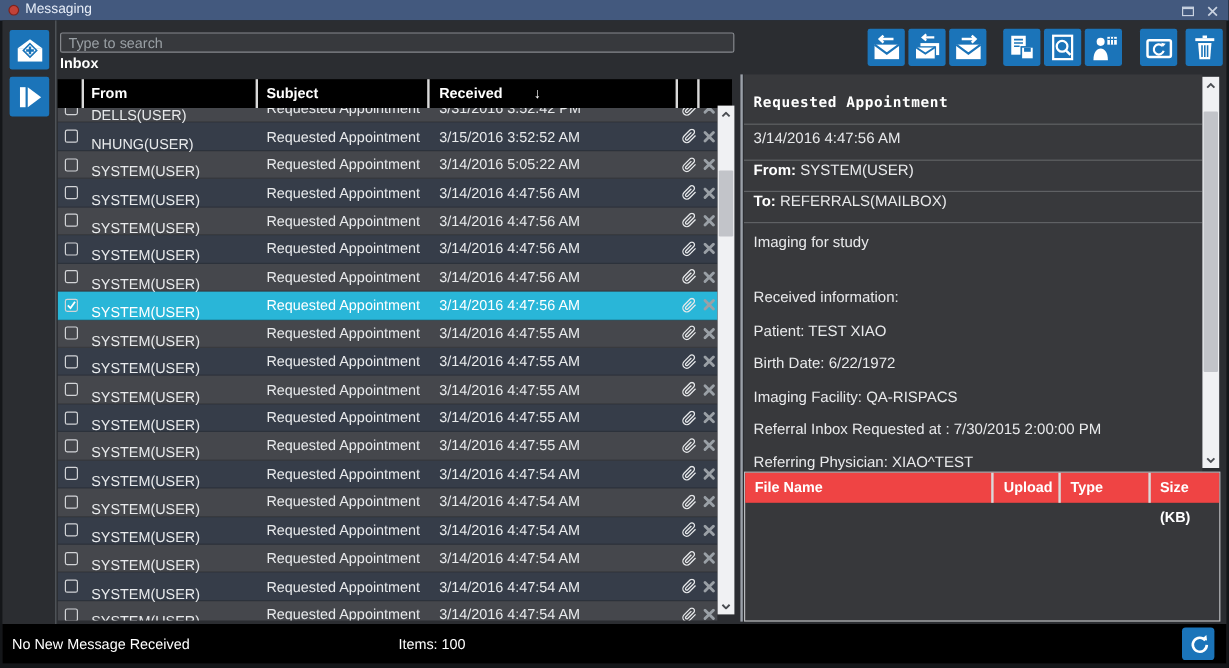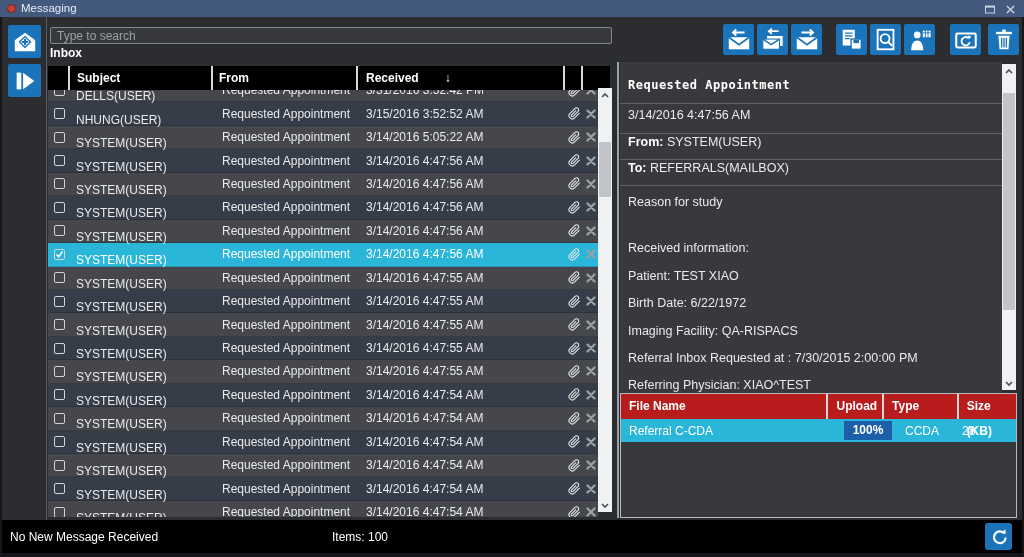--- a/index.html
+++ b/index.html
@@ -88,21 +88,21 @@
   .detail-date { top:46px; }
   .detail-from { top:73px; } .detail-to { top:99px; }
   .detail-line b { color:#fff; }
   .detail-body { position:absolute; left:8px; top:133px; width:368px; }
   .body-line { height:27.4px; font-size:12.5px; color:#e9eaec; }
   .body-line.spacer { height:19px; }
 
   
   .file-table { position:absolute; left:0; top:331px; width:397px; height:125px;
                 border:1px solid #b8babd; background:#37383b; }
-  .ft-head { display:flex; height:25px; background:#b91c1c; }
+  .ft-head { display:flex; height:25px; background:#ef4444; }
   .ft-head .fh { height:25px; line-height:25px; font-size:12px; font-weight:bold; color:#fff; }
   .fh-name { width:218px; border-right:2px solid #d9d9d9; padding-left:8px; }
   .fh-upload { width:58px; border-right:2px solid #d9d9d9; padding-left:8px; }
   .fh-type { width:78px; border-right:2px solid #d9d9d9; padding-left:8px; }
   .fh-size { width:60px; padding-left:8px; }
   .ft-row { display:flex; align-items:center; height:23px; background:#29b6d8; font-size:12px; color:#fff; }
   .fc-name { width:218px; padding-left:8px; }
   .fc-upload { width:58px; display:flex; justify-content:center; }
   .upload-chip { width:48px; height:19px; background:#1a5fa8; color:#fff; font-weight:bold;
                  font-size:12px; text-align:center; line-height:19px; }
@@ -216,22 +216,22 @@
           <rect x="12" y="2.8" width="4" height="2.4" fill="#fff"></rect>
           <rect x="5.5" y="5.2" width="17" height="2.6" fill="#fff"></rect>
           <path d="M8 9.5 h12 l-1.2 14.5 h-9.6 Z" fill="#fff"></path>
           <path d="M11.5 11.5 v10.5 M14 11.5 v10.5 M16.5 11.5 v10.5" stroke="#1b74b9" stroke-width="1.4"></path>
         </svg>
       </div>
     </div>
 
     <div class="thead" style="position:absolute;left:46px;top:49px;">
       <span class="hc hc-check"></span>
+      <span class="hc hc-from">From</span>
       <span class="hc hc-subj">Subject</span>
-      <span class="hc hc-from">From</span>
       <span class="hc hc-recv"><span>Received</span><span class="sort-arrow">↓</span></span>
       <span class="hc hc-clip"></span>
       <span class="hc hc-del"></span>
     </div>
 
     <div class="table-body" style="position:absolute;left:46px;top:73px;">
       <div class="rows">
           <div class="trow">
     <span class="c-check">
       <span class="checkbox">
@@ -637,46 +637,38 @@
       <div class="detail">
         <div class="detail-title">Requested Appointment</div>
         <div class="sep sep1"></div>
         <div class="detail-line detail-date">3/14/2016 4:47:56 AM</div>
         <div class="sep sep2"></div>
         <div class="detail-line detail-from"><b>From:</b>&nbsp;<span>SYSTEM(USER)</span></div>
         <div class="sep sep3"></div>
         <div class="detail-line detail-to"><b>To:</b>&nbsp;<span>REFERRALS(MAILBOX)</span></div>
         <div class="sep sep4"></div>
         <div class="detail-body">
-            <div class="body-line">Reason for study</div>
+            <div class="body-line">Imaging for study</div>
             <div class="body-line spacer"></div>
             <div class="body-line">Received information:</div>
             <div class="body-line">Patient: TEST XIAO</div>
             <div class="body-line">Birth Date: 6/22/1972</div>
             <div class="body-line">Imaging Facility: QA-RISPACS</div>
             <div class="body-line">Referral Inbox Requested at : 7/30/2015 2:00:00 PM</div>
             <div class="body-line">Referring Physician: XIAO^TEST</div>
           </div>
       </div>
 
       <div class="file-table">
         <div class="ft-head">
           <span class="fh fh-name">File Name</span>
           <span class="fh fh-upload">Upload</span>
           <span class="fh fh-type">Type</span>
           <span class="fh fh-size">Size (KB)</span>
         </div>
-        <div class="ft-row">
-          <span class="fc-name">Referral C-CDA</span>
-          <span class="fc-upload">
-              <span class="upload-chip">100%</span>
-            </span>
-          <span class="fc-type">CCDA</span>
-          <span class="fc-size">28</span>
-        </div>
       </div>
     </div>
 
     <div class="vscroll right-scroll" style="position:absolute;left:1000px;top:47px;">
       <span class="sb-arrow sb-up">
         <svg width="8" height="5" viewBox="0 0 8 5">
             <path d="M1 4 L4 1 L7 4" stroke="#4a4d52" stroke-width="1.6" fill="none"></path>
           </svg>
       </span>
       <span class="sb-thumb"></span>

